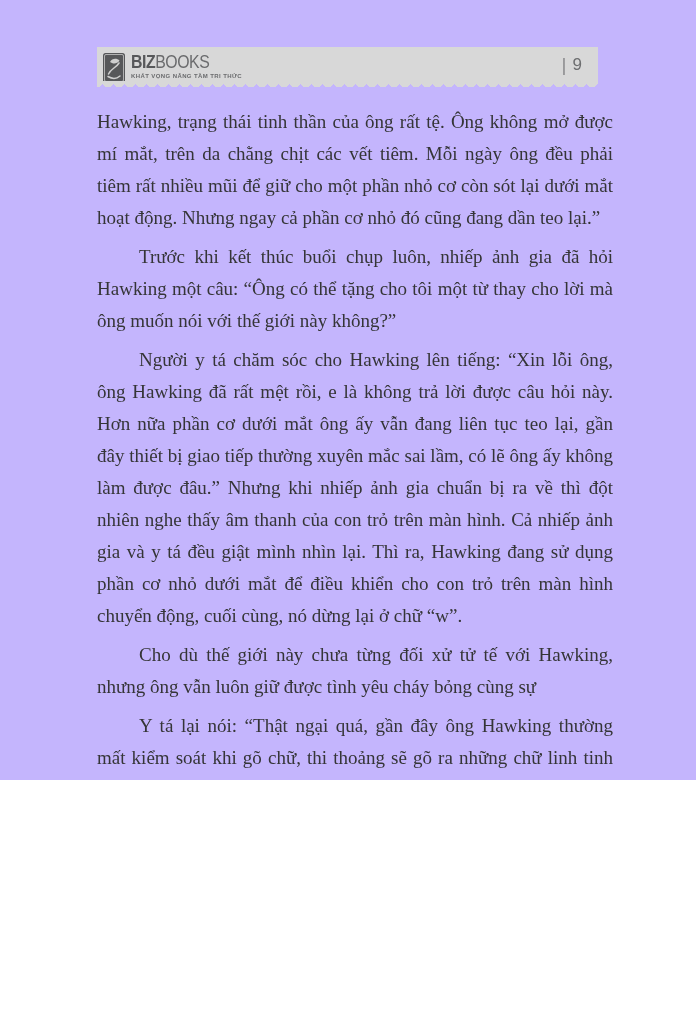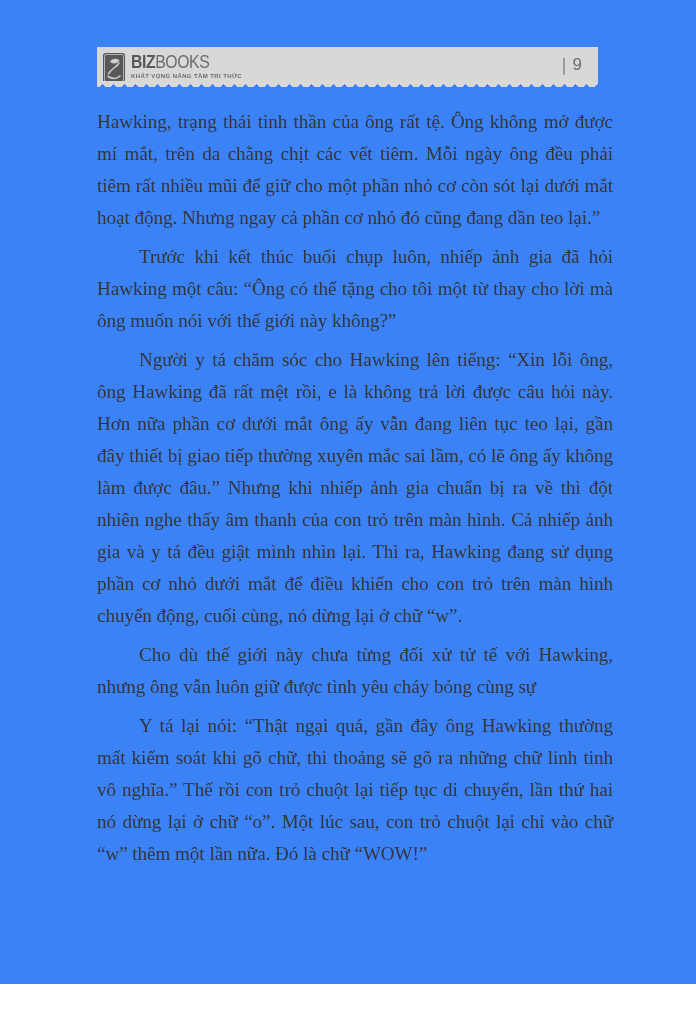--- a/index.html
+++ b/index.html
@@ -1,19 +1,19 @@
 <!DOCTYPE html>
 <html><head>
 <meta charset="utf-8">
 <style>
   html,body { margin:0; padding:0; background:#ffffff; }
   .page {
     position:relative;
-    width:696px; height:984px;
-    background:#3b82f6;
+    width:696px; height:780px;
+    background:#c4b5fd;
     overflow:hidden;
     font-family:"Liberation Serif","DejaVu Serif",serif;
     text-decoration:underline;
   }
 
   
   .band {
     position:absolute; left:97px; top:47px;
     width:501px; height:34px;
     background:#d8d8d8;

